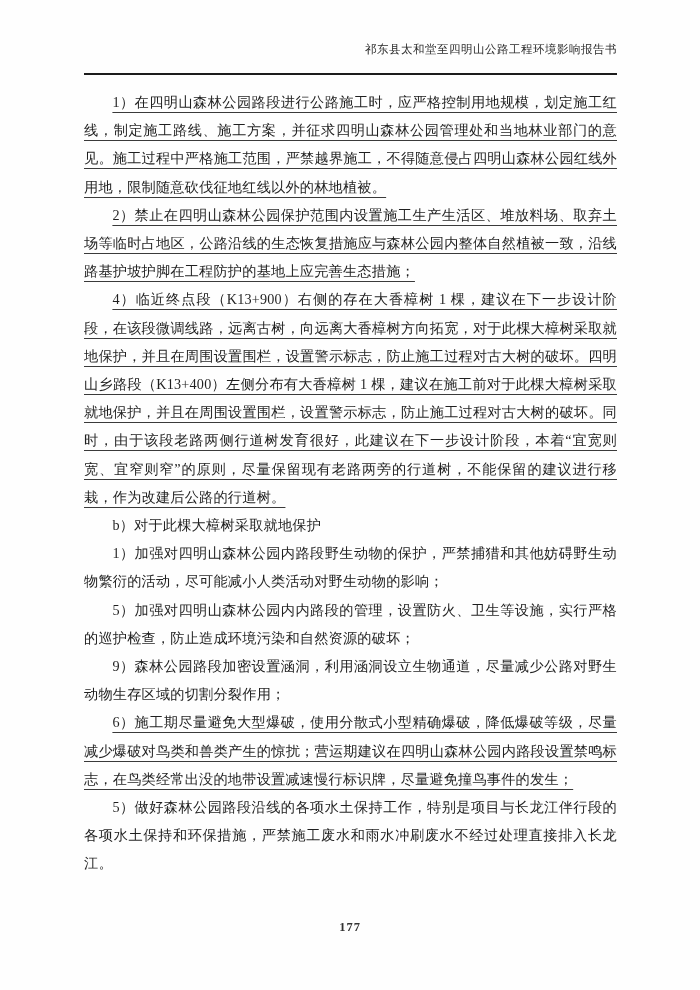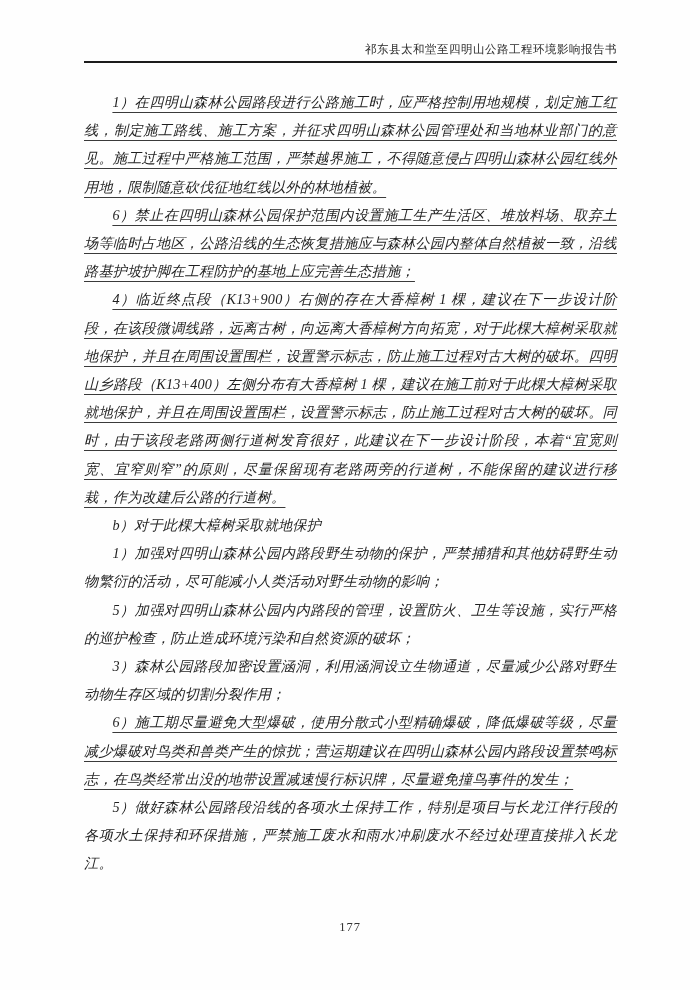--- a/index.html
+++ b/index.html
@@ -19,72 +19,72 @@
   
   .header {
     position: absolute;
     top: 42px;
     left: 84px;
     width: 533px;
     text-align: right;
     font-size: 11.5px;
     letter-spacing: 0.5px;
     color: #2a2a2a;
-    padding-bottom: 5px;
+    padding-bottom: 17px;
     border-bottom: 2px solid #1c1c1c;
     line-height: 14px;
   }
   
   .content {
     position: absolute;
     top: 88px;
     left: 84px;
     width: 533px;
   }
   .content p {
     margin: 0;
     font-size: 14.2px;
     line-height: 28.2px;
     text-align: justify;
     text-indent: 2em;
     letter-spacing: 0.2px;
-    font-style: italic;
   }
   .content p.u {
     text-decoration: underline;
     text-decoration-thickness: 1px;
     text-underline-offset: 5px;
     text-decoration-color: #3a3a3a;
   }
   
   .footer {
     position: absolute;
     top: 920px;
     left: 0;
     width: 700px;
     text-align: center;
     font-size: 12.5px;
     color: #333333;
     letter-spacing: 1px;
+    font-weight: bold;
   }
 </style>
 </head>
 <body>
 
 <div class="page">
 
   <div class="header">祁东县太和堂至四明山公路工程环境影响报告书</div>
 
   <div class="content">
     <p class="u">1）在四明山森林公园路段进行公路施工时，应严格控制用地规模，划定施工红线，制定施工路线、施工方案，并征求四明山森林公园管理处和当地林业部门的意见。施工过程中严格施工范围，严禁越界施工，不得随意侵占四明山森林公园红线外用地，限制随意砍伐征地红线以外的林地植被。</p>
-    <p class="u">6）禁止在四明山森林公园保护范围内设置施工生产生活区、堆放料场、取弃土场等临时占地区，公路沿线的生态恢复措施应与森林公园内整体自然植被一致，沿线路基护坡护脚在工程防护的基地上应完善生态措施；</p>
+    <p class="u">2）禁止在四明山森林公园保护范围内设置施工生产生活区、堆放料场、取弃土场等临时占地区，公路沿线的生态恢复措施应与森林公园内整体自然植被一致，沿线路基护坡护脚在工程防护的基地上应完善生态措施；</p>
     <p class="u">4）临近终点段（K13+900）右侧的存在大香樟树 1 棵，建议在下一步设计阶段，在该段微调线路，远离古树，向远离大香樟树方向拓宽，对于此棵大樟树采取就地保护，并且在周围设置围栏，设置警示标志，防止施工过程对古大树的破坏。四明山乡路段（K13+400）左侧分布有大香樟树 1 棵，建议在施工前对于此棵大樟树采取就地保护，并且在周围设置围栏，设置警示标志，防止施工过程对古大树的破坏。同时，由于该段老路两侧行道树发育很好，此建议在下一步设计阶段，本着“宜宽则宽、宜窄则窄”的原则，尽量保留现有老路两旁的行道树，不能保留的建议进行移栽，作为改建后公路的行道树。</p>
     <p>b）对于此棵大樟树采取就地保护</p>
     <p>1）加强对四明山森林公园内路段野生动物的保护，严禁捕猎和其他妨碍野生动物繁衍的活动，尽可能减小人类活动对野生动物的影响；</p>
     <p>5）加强对四明山森林公园内内路段的管理，设置防火、卫生等设施，实行严格的巡护检查，防止造成环境污染和自然资源的破坏；</p>
-    <p>3）森林公园路段加密设置涵洞，利用涵洞设立生物通道，尽量减少公路对野生动物生存区域的切割分裂作用；</p>
+    <p>9）森林公园路段加密设置涵洞，利用涵洞设立生物通道，尽量减少公路对野生动物生存区域的切割分裂作用；</p>
     <p class="u">6）施工期尽量避免大型爆破，使用分散式小型精确爆破，降低爆破等级，尽量减少爆破对鸟类和兽类产生的惊扰；营运期建议在四明山森林公园内路段设置禁鸣标志，在鸟类经常出没的地带设置减速慢行标识牌，尽量避免撞鸟事件的发生；</p>
     <p>5）做好森林公园路段沿线的各项水土保持工作，特别是项目与长龙江伴行段的各项水土保持和环保措施，严禁施工废水和雨水冲刷废水不经过处理直接排入长龙江。</p>
   </div>
 
   <div class="footer">177</div>
 
 </div>
 
 </body></html>

